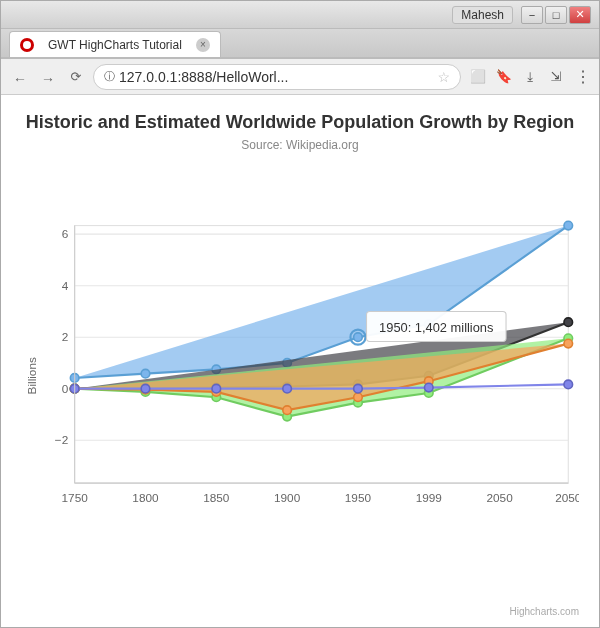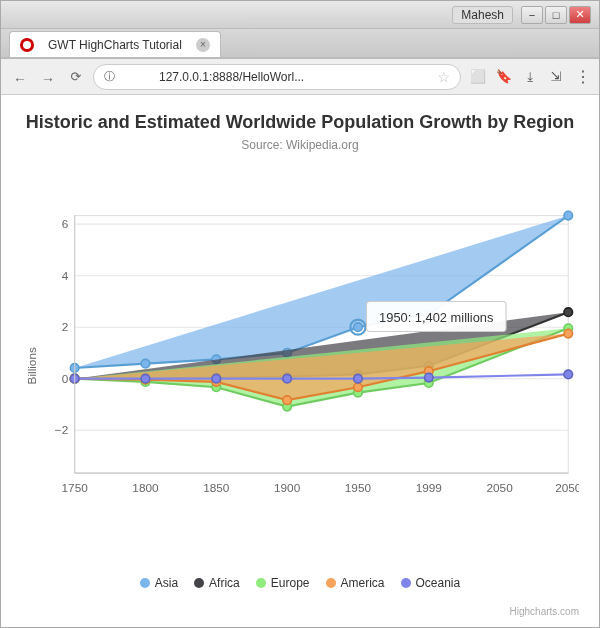--- a/index.html
+++ b/index.html
@@ -22,21 +22,21 @@
     .tab-favicon { width: 14px; height: 14px; background: #c00; border-radius: 50%; display: flex; align-items: center; justify-content: center; }
     .tab-favicon::after { content: ''; width: 8px; height: 8px; background: #fff; border-radius: 50%; }
     .tab-close { width: 14px; height: 14px; border-radius: 50%; background: #ccc; display: flex; align-items: center; justify-content: center; font-size: 10px; color: #666; cursor: pointer; }
 
     
     .addressbar { background: #efefef; height: 36px; display: flex; align-items: center; padding: 0 8px; gap: 6px; border-bottom: 1px solid #ccc; flex-shrink: 0; }
     .nav-btn { width: 22px; height: 22px; display: flex; align-items: center; justify-content: center; font-size: 14px; color: #666; cursor: pointer; border-radius: 50%; background: transparent; }
     .refresh-btn { font-size: 13px; }
     .address-box { flex: 1; height: 26px; border: 1px solid #ccc; border-radius: 13px; background: #fff; display: flex; align-items: center; padding: 0 10px; font-size: 12px; color: #333; gap: 4px; }
     .address-icon { color: #5a5a5a; font-size: 11px; }
-    .address-text { flex: 1; color: #333; font-size: 12px; margin-left: 40px; }
+    .address-text { flex: 1; color: #333; font-size: 14px; }
     .star-btn { color: #bbb; font-size: 14px; }
     .toolbar-icons { display: flex; gap: 4px; align-items: center; }
     .toolbar-icon { width: 22px; height: 22px; display: flex; align-items: center; justify-content: center; font-size: 13px; color: #555; cursor: pointer; }
     .menu-dots { font-size: 16px; color: #555; cursor: pointer; margin-left: 2px; }
 
     
     .chart-area { flex: 1; background: #fff; display: flex; flex-direction: column; align-items: center; padding: 16px 20px 10px 20px; position: relative; overflow: hidden; }
     .chart-title { font-size: 18px; color: #333; text-align: right; font-weight: bold; line-height: 1.3; margin-bottom: 4px; }
     .chart-subtitle { font-size: 12px; color: #888; text-align: center; margin-bottom: 10px; }
 
@@ -208,38 +208,16 @@
         <circle cx="314" cy="114" r="7" fill="none" stroke="#5a9fd4" stroke-width="2"></circle>
 
         <rect x="322" y="90" width="130" height="28" rx="3" fill="rgba(255,255,255,0.95)" stroke="#ccc" stroke-width="1" filter="url(#shadow)"></rect>
         <text x="387" y="109" font-size="12" fill="#333" text-anchor="middle">1950: 1,402 millions</text>
 
         <line x1="50" y1="10" x2="50" y2="250" stroke="#ccc" stroke-width="1"></line>
         <line x1="50" y1="250" x2="510" y2="250" stroke="#ccc" stroke-width="1"></line>
       </svg>
     </div>
 
-    <div class="legend">
-      <div class="legend-item">
-        <div class="legend-dot" style="background:#7cb5ec;"></div>
-        <span>Asia</span>
-      </div>
-      <div class="legend-item">
-        <div class="legend-dot" style="background:#434348;"></div>
-        <span>Africa</span>
-      </div>
-      <div class="legend-item">
-        <div class="legend-dot" style="background:#90ed7d;"></div>
-        <span>Europe</span>
-      </div>
-      <div class="legend-item">
-        <div class="legend-dot" style="background:#f7a35c;"></div>
-        <span>America</span>
-      </div>
-      <div class="legend-item">
-        <div class="legend-dot" style="background:#8085e9;"></div>
-        <span>Oceania</span>
-      </div>
-    </div>
 
     <div class="highcharts-credit">Highcharts.com</div>
   </div>
 </div>
 
 </body></html>

